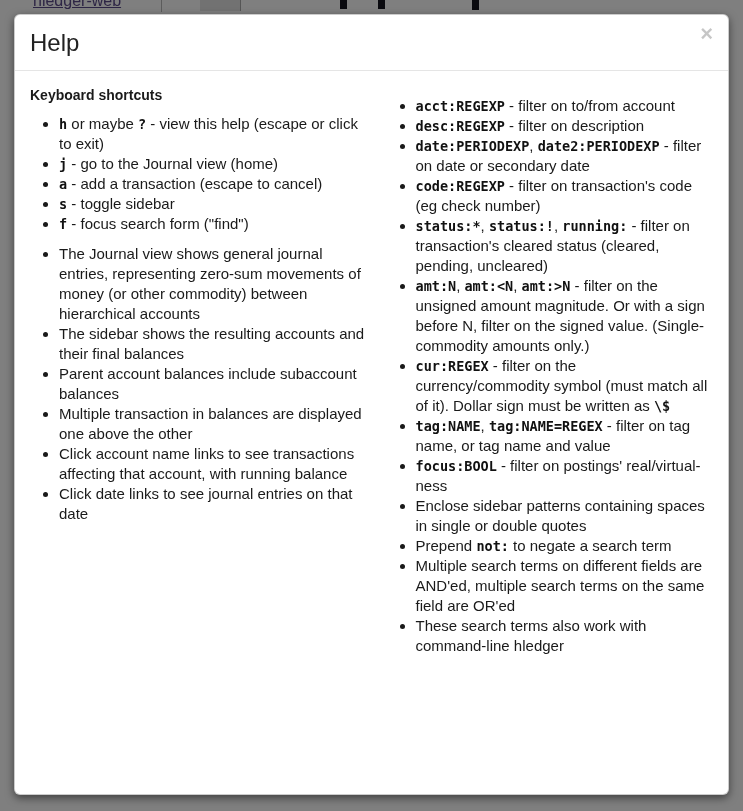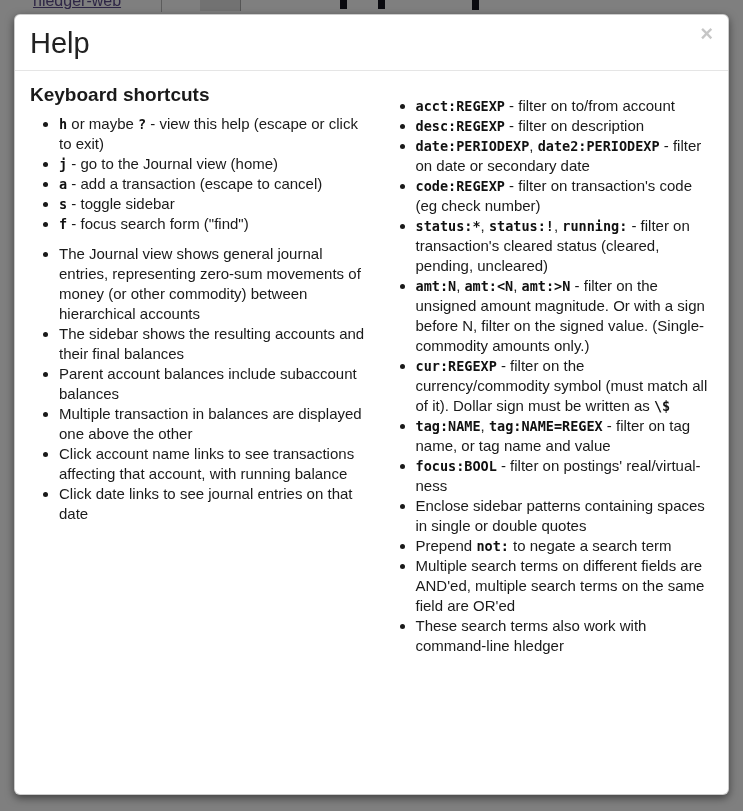--- a/index.html
+++ b/index.html
@@ -53,39 +53,39 @@
     z-index: 3;
     overflow: hidden;
     color: #1a1a1a;
   }
   .modal-header {
     position: relative;
     padding: 13px 15px 12px 15px;
     border-bottom: 1px solid #e5e5e5;
   }
   .modal-title {
-    font-size: 29px; line-height: 30px;
+    font-size: 24px; line-height: 30px;
     font-weight: 400; color: #222;
   }
   .close-button {
     position: absolute; right: 15px; top: 8px;
     background: none; border: none;
     font-family: "Liberation Sans", sans-serif;
     font-size: 22px; font-weight: bold; line-height: 1;
     color: #000; opacity: 0.22;
     cursor: pointer;
   }
   .modal-body {
     display: flex;
     padding: 15px;
   }
   .col { width: 50%; }
   .col.right { padding-left: 15px; }
   .section-heading {
-    font-size: 19px; font-weight: bold;
+    font-size: 14px; font-weight: bold;
     line-height: 18px;
     margin: 20px 0 10px 0;
   }
   .col .section-heading:first-child { margin-top: 0; }
   ul.help-list {
     margin: 10px 0 10px 0;
     padding-left: 29px;
     font-size: 15px;
     line-height: 20px;
     list-style-type: disc;
@@ -138,21 +138,21 @@
         </ul>
     </div>
     <div class="col right">
       <ul class="help-list">
           <li><code>acct:REGEXP</code> - filter on to/from account</li>
           <li><code>desc:REGEXP</code> - filter on description</li>
           <li><code>date:PERIODEXP</code>, <code>date2:PERIODEXP</code> - filter on date or secondary date</li>
           <li><code>code:REGEXP</code> - filter on transaction's code (eg check number)</li>
           <li><code>status:*</code>, <code>status:!</code>, <code>running:</code> - filter on transaction's cleared status (cleared, pending, uncleared)</li>
           <li><code>amt:N</code>, <code>amt:&lt;N</code>, <code>amt:&gt;N</code> - filter on the unsigned amount magnitude. Or with a sign before N, filter on the signed value. (Single-commodity amounts only.)</li>
-          <li><code>cur:REGEXP</code> - filter on the currency/commodity symbol (must match all of it). Dollar sign must be written as <code>\$</code></li>
+          <li><code>cur:REGEX</code> - filter on the currency/commodity symbol (must match all of it). Dollar sign must be written as <code>\$</code></li>
           <li><code>tag:NAME</code>, <code>tag:NAME=REGEX</code> - filter on tag name, or tag name and value</li>
           <li><code>focus:BOOL</code> - filter on postings' real/virtual-ness</li>
           <li>Enclose sidebar patterns containing spaces in single or double quotes</li>
           <li>Prepend <code>not:</code> to negate a search term</li>
           <li>Multiple search terms on different fields are AND'ed, multiple search terms on the same field are OR'ed</li>
           <li>These search terms also work with command-line hledger</li>
         </ul>
     </div>
   </div>
 </div>

